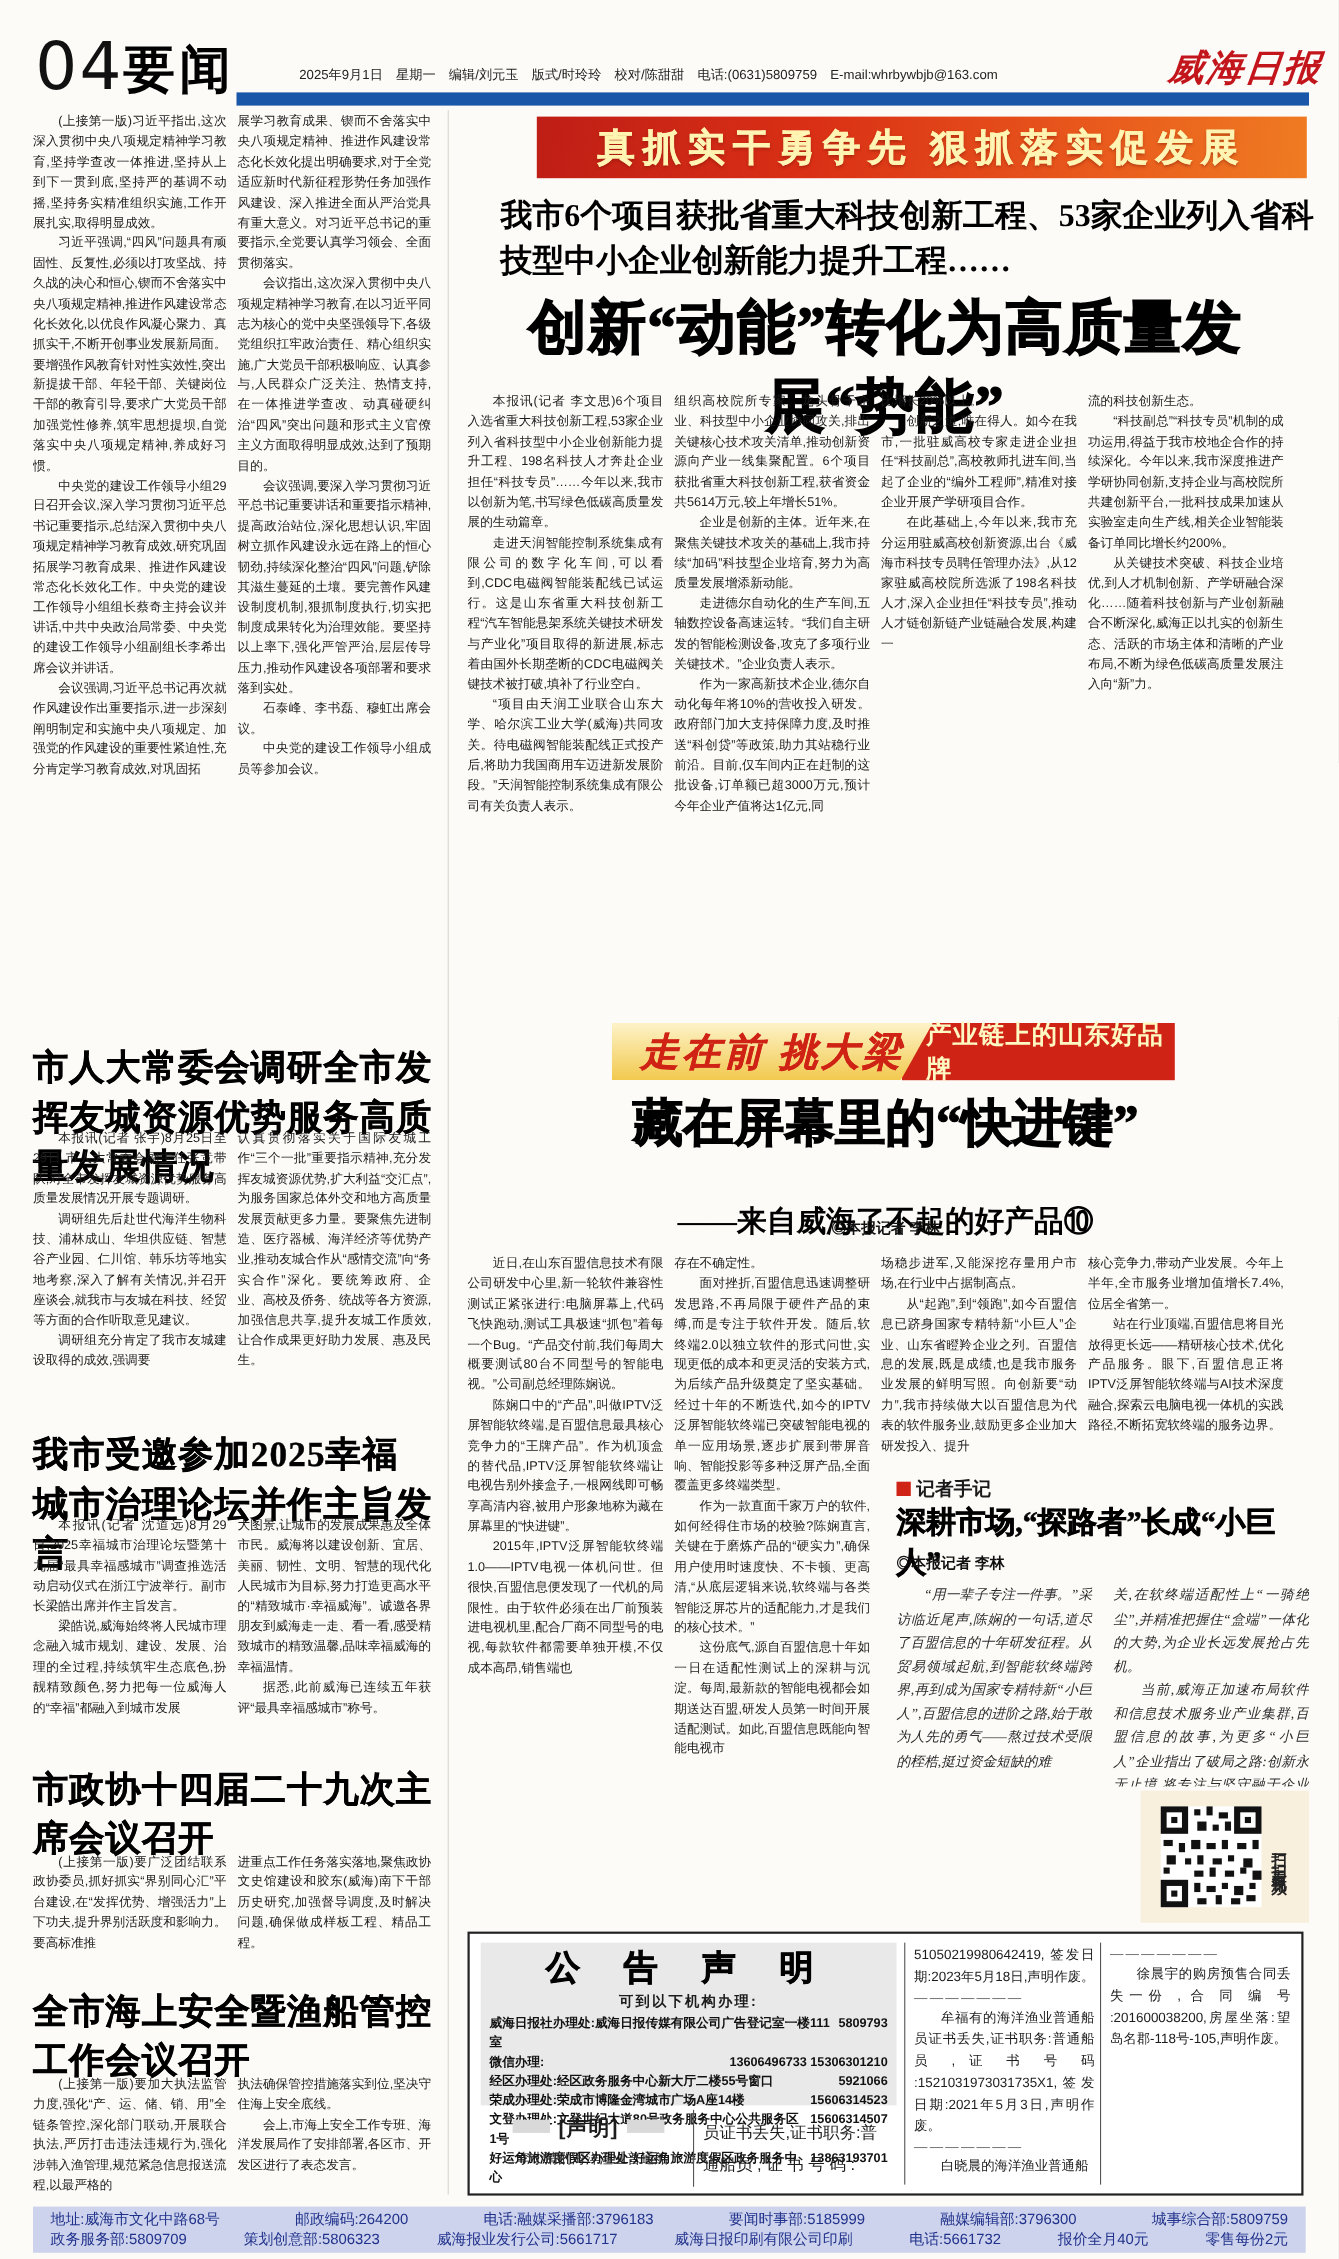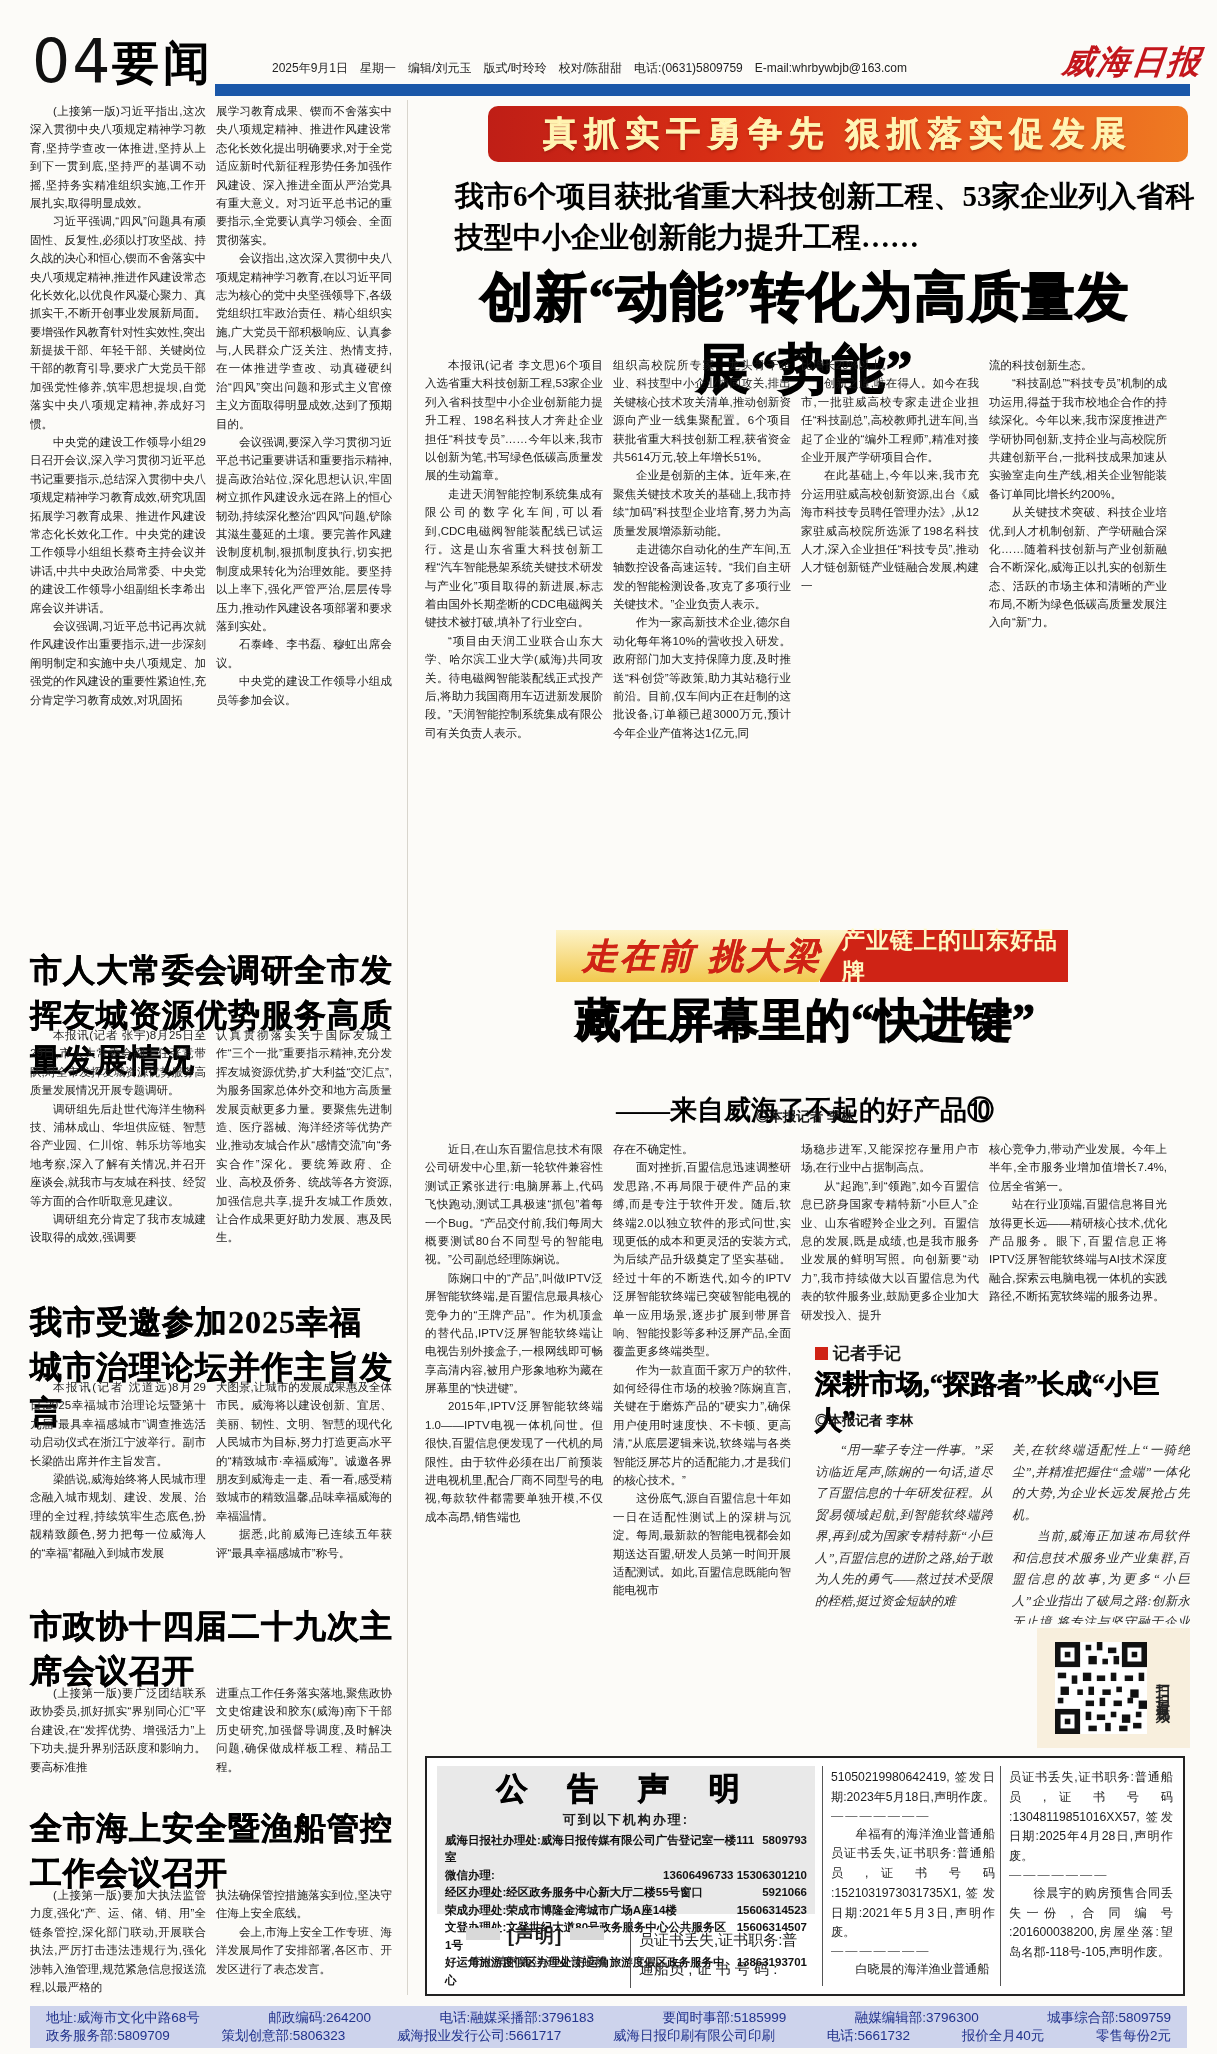--- a/index.html
+++ b/index.html
@@ -17,21 +17,21 @@
   .divider-v-main{position:absolute;left:407px;top:100px;width:1px;height:1895px;background:#d8d5cd;}
   
   .col{position:absolute;font-size:11.5px;line-height:1.6;text-align:justify;color:#1b1b1b;overflow:hidden;}
   .para{margin:0;text-indent:2em;}
   .cont .para:first-child{text-indent:0;}
   .hl{position:absolute;font-family:"Liberation Serif",serif;font-weight:900;color:#000;
       font-size:32px;line-height:1.40;letter-spacing:1px;-webkit-text-stroke:.4px #000;}
   
   .banner{position:absolute;left:488px;top:106px;width:700px;height:56px;
       background:linear-gradient(95deg,#bf1e16 0%,#d92f15 35%,#e8571c 70%,#ef7b22 100%);
-      display:flex;align-items:center;justify-content:center;border-radius:10px;}
+      display:flex;align-items:center;justify-content:center;}
   .banner span{font-size:34px;font-weight:900;font-family:"Liberation Serif",serif;color:#fff8c4;
       letter-spacing:7px;text-shadow:0 2px 3px rgba(110,15,0,.45);-webkit-text-stroke:.6px #fff3b0;}
   .kicker{position:absolute;left:455px;top:176px;width:740px;font-size:29px;font-weight:700;
       font-family:"Liberation Serif",serif;line-height:1.42;color:#000;}
   .main-hl{position:absolute;left:420px;top:262px;width:770px;text-align:center;font-size:53px;
       font-weight:900;font-family:"Liberation Serif",serif;letter-spacing:1px;color:#000;
       -webkit-text-stroke:1.3px #000;}
   
   .badge-gold{position:absolute;left:556px;top:930px;width:292px;height:52px;
       background:linear-gradient(180deg,#fdf3c8,#f2c94e);
@@ -318,21 +318,20 @@
     <div class="decl-divider2"></div>
     <div class="decl-col cont" style="left:404px;">
         <p class="para">51050219980642419, 签发日期:2023年5月18日,声明作废。</p>
         <p class="para sep">―――――――</p>
         <p class="para">牟福有的海洋渔业普通船员证书丢失,证书职务:普通船员 , 证 书 号 码 :1521031973031735X1,签发日期:2021年5月3日,声明作废。</p>
         <p class="para sep">―――――――</p>
         <p class="para">白晓晨的海洋渔业普通船</p>
       </div>
     <div class="decl-divider3"></div>
     <div class="decl-col cont" style="left:582px;">
-        <p class="para">员证书丢失,证书职务:普通船员 , 证 书 号 码 :13048119851016XX57, 签发日期:2025年4月28日,声明作废。</p>
         <p class="para sep">―――――――</p>
         <p class="para">徐晨宇的购房预售合同丢失一份 , 合 同 编 号 :201600038200,房屋坐落:望岛名郡-118号-105,声明作废。</p>
       </div>
   </div>
 
   <div class="footer">
     <div class="footer-row">
       <span>地址:威海市文化中路68号</span>
       <span>邮政编码:264200</span>
       <span>电话:融媒采播部:3796183</span>

